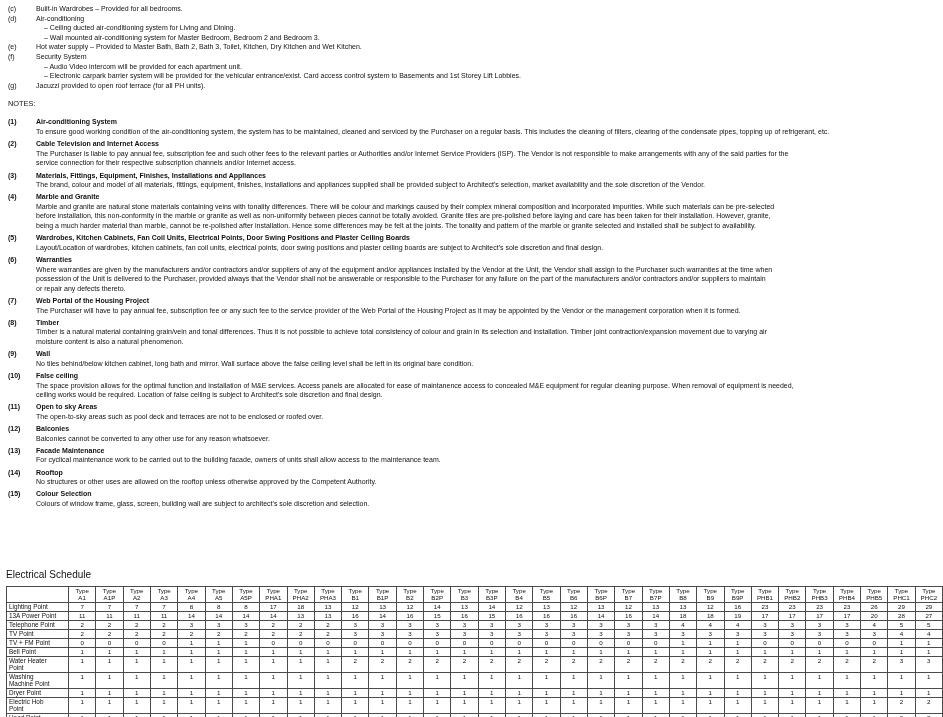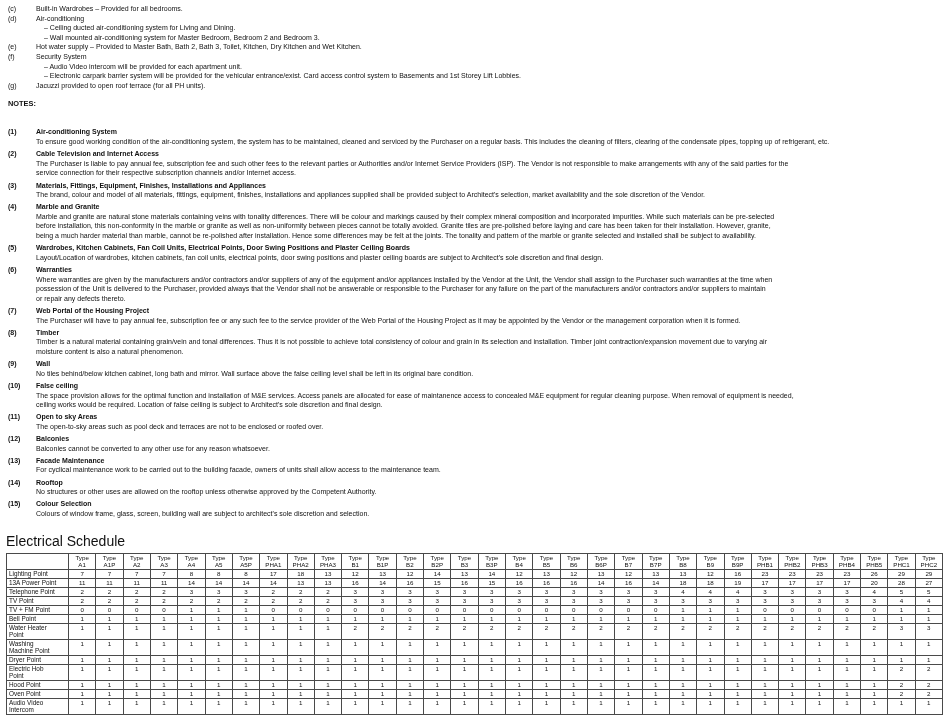--- a/index.html
+++ b/index.html
@@ -9,28 +9,28 @@
     -webkit-font-smoothing:antialiased;
   }
   .page{padding:4px 5px 0 5px;}
   
   .spec-row{display:flex;}
   .spec-label{flex:none;width:28px;font-size:7px;line-height:9.6px;padding-left:3px;}
   .spec-content{flex:1;min-width:0;}
   .spec-line{font-size:7px;line-height:9.6px;white-space:nowrap;overflow:hidden;}
   .spec-line.indent{padding-left:8px;}
   
-  .notes-title{font-size:7.4px;font-weight:bold;margin-top:9px;margin-bottom:18px;padding-left:3px;line-height:10px;}
+  .notes-title{font-size:7.4px;font-weight:normal;margin-top:9px;margin-bottom:8px;padding-left:3px;line-height:10px;}
   .note-row{display:flex;margin-bottom:2.6px;}
   .note-num{flex:none;width:28px;font-size:7px;font-weight:bold;line-height:9.6px;padding-left:3px;}
   .note-content{flex:1;min-width:0;}
   .note-heading{font-size:7px;font-weight:bold;line-height:9.6px;white-space:nowrap;overflow:hidden;}
   .note-line{font-size:7px;line-height:9.6px;white-space:nowrap;overflow:hidden;}
   
-  .schedule-title{font-size:14px;line-height:11px;margin-top:17px;margin-bottom:6px;padding-left:1px;}
+  .schedule-title{font-size:10px;line-height:11px;margin-top:60px;margin-bottom:6px;padding-left:1px;}
   table.schedule{border-collapse:collapse;table-layout:fixed;width:937px;margin-left:1px;}
   table.schedule th,table.schedule td{
     border:1px solid #4a4a4a;font-weight:normal;
     font-size:6.2px;line-height:7px;text-align:center;vertical-align:top;
     padding:0.5px 0;overflow:hidden;
   }
   table.schedule td.rowlabel{
     text-align:left;padding-left:2px;white-space:pre-line;font-size:6.4px;
   }
   table.schedule th .hline{display:block;line-height:7px;}

